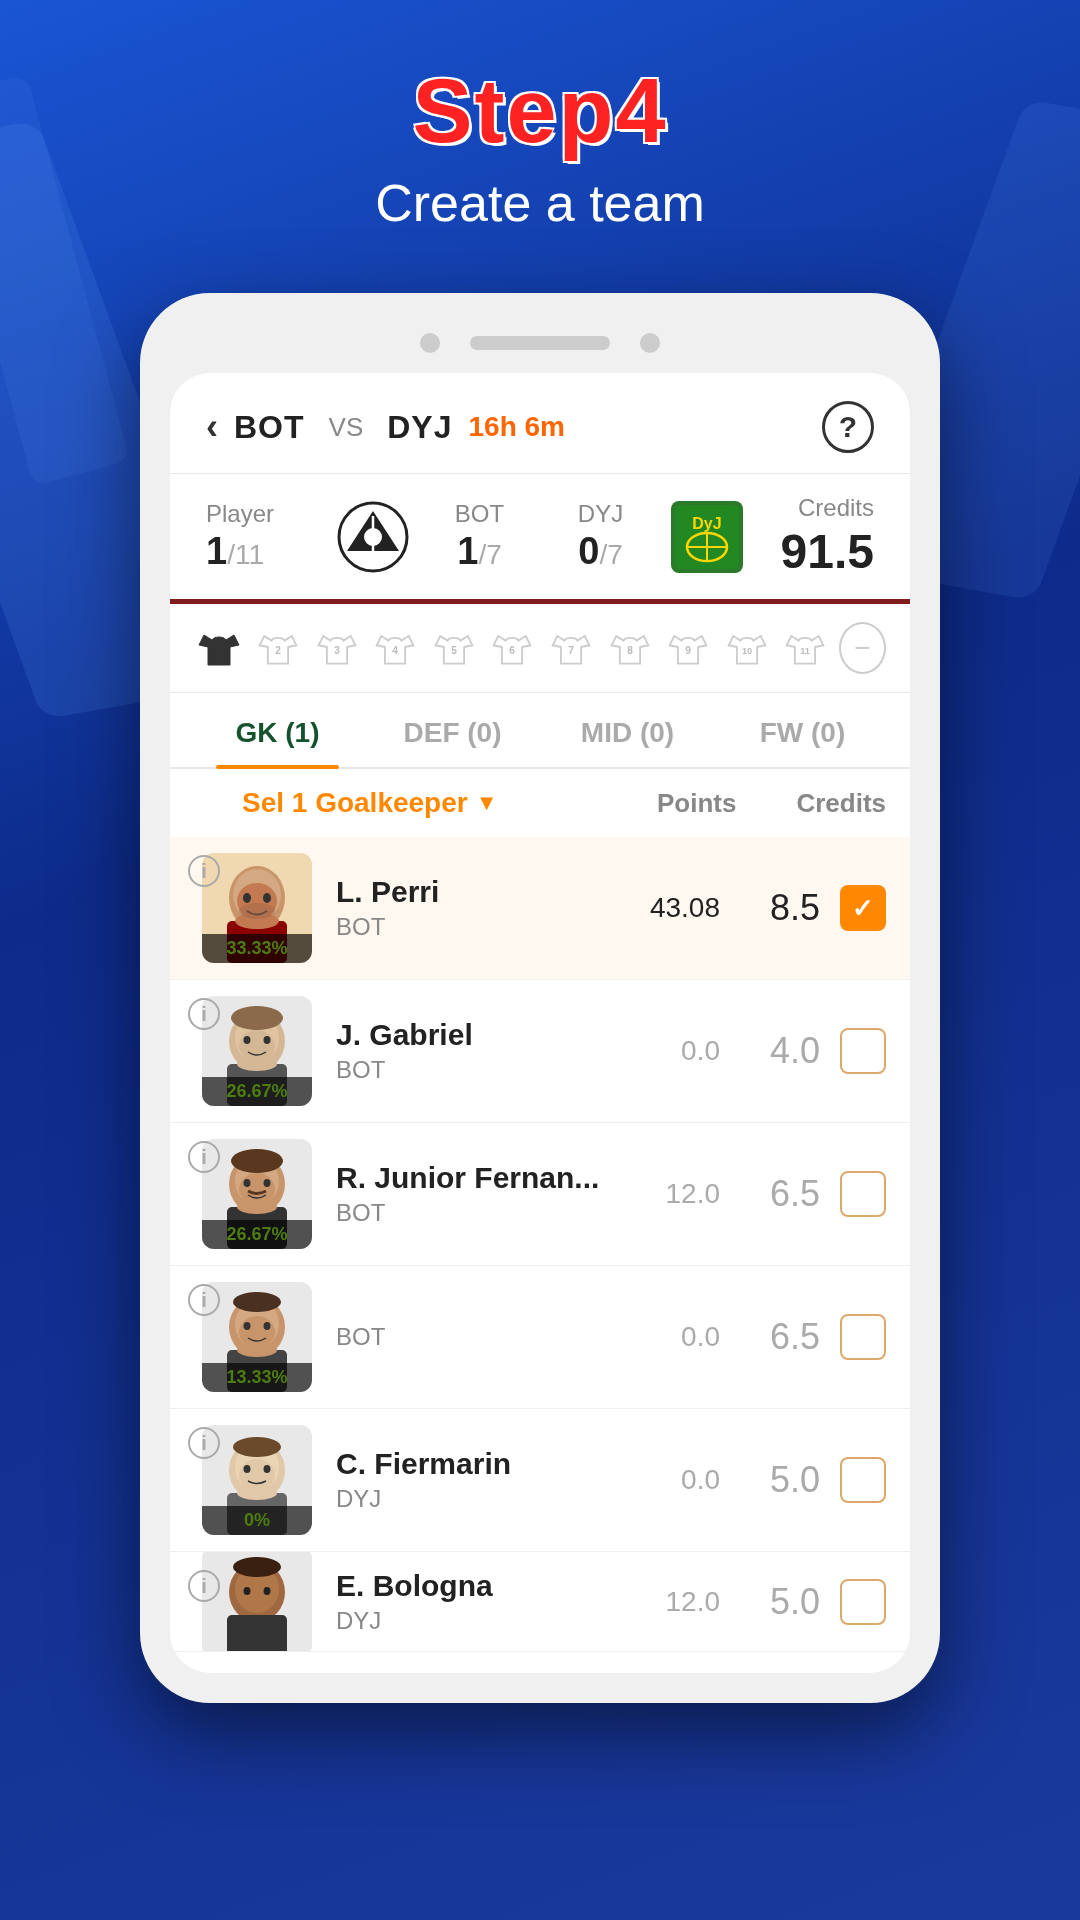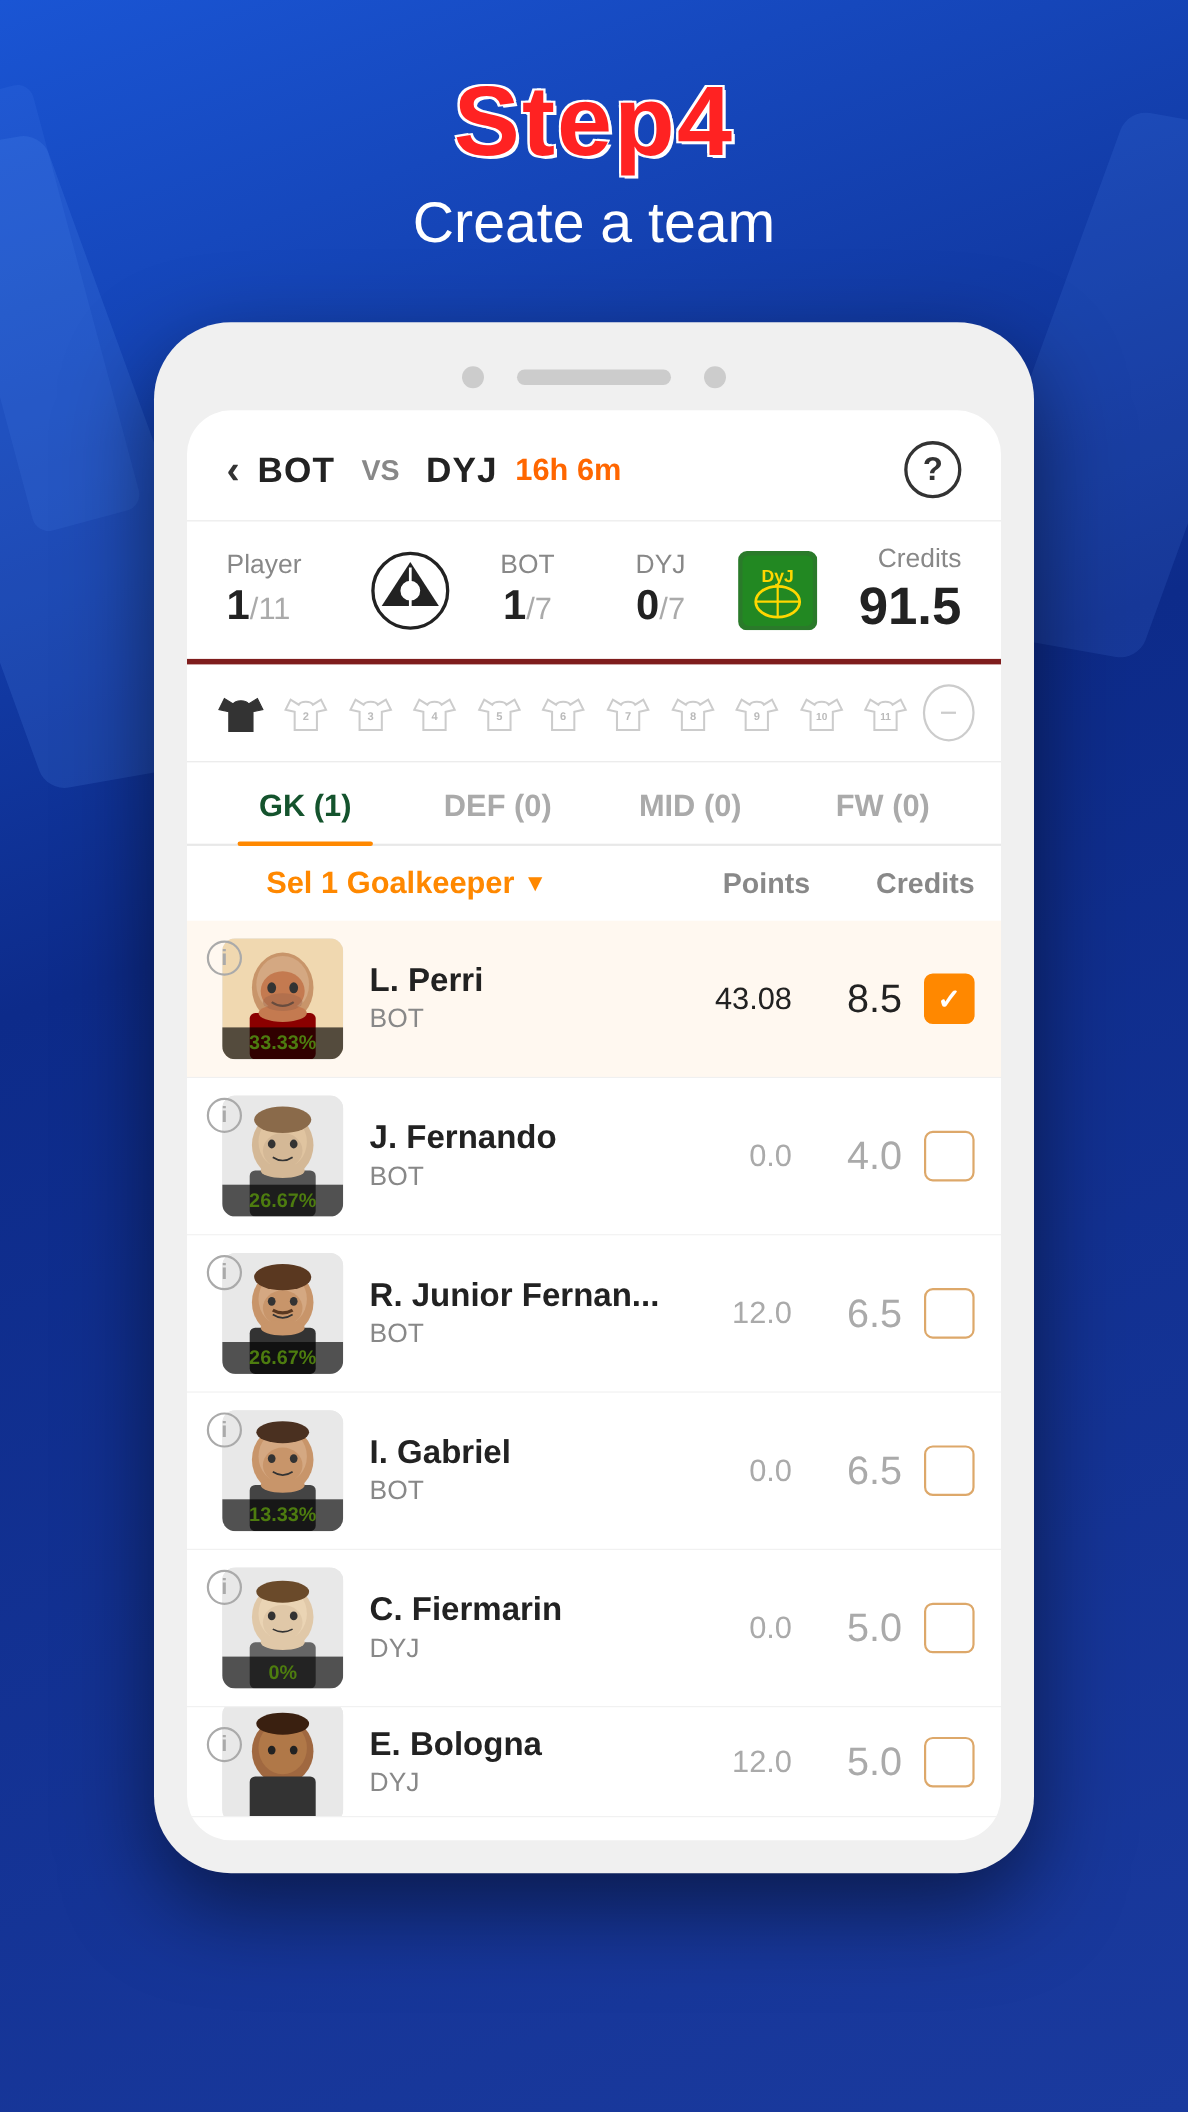--- a/index.html
+++ b/index.html
@@ -156,21 +156,21 @@
     .match-teams {
       font-size: 32px;
       font-weight: 700;
       color: #222;
       letter-spacing: 1px;
     }
 
     .match-vs {
       font-size: 26px;
       color: #888;
-      font-weight: 700;
+      font-weight: 400;
       margin: 0 8px;
     }
 
     .match-time {
       font-size: 28px;
       color: #ff6600;
       font-weight: 600;
     }
 
     .help-icon {
@@ -675,21 +675,21 @@
               <ellipse cx="55" cy="68" rx="20" ry="7" fill="#d4b896"></ellipse>
               <ellipse cx="45" cy="44" rx="3.5" ry="4" fill="#333"></ellipse>
               <ellipse cx="65" cy="44" rx="3.5" ry="4" fill="#333"></ellipse>
               <path d="M46,56 Q55,62 64,56" stroke="#333" stroke-width="1.5" fill="none"></path>
 
               <ellipse cx="55" cy="22" rx="26" ry="12" fill="#8a6a4a"></ellipse>
             </svg>
             <div class="percentage-badge">26.67%</div>
           </div>
           <div class="player-info">
-            <div class="player-name">J. Fernando</div>
+            <div class="player-name">J. Gabriel</div>
             <div class="player-team">BOT</div>
           </div>
           <div class="player-points">0.0</div>
           <div class="player-credits">4.0</div>
           <div class="checkbox"></div>
         </div>
 
         <div class="player-row">
           <div class="info-icon">i</div>
           <div class="player-avatar">
@@ -729,21 +729,20 @@
               <rect x="25" y="68" width="60" height="42" rx="5" fill="#444"></rect>
               <ellipse cx="55" cy="68" rx="20" ry="7" fill="#c8956a"></ellipse>
               <ellipse cx="45" cy="44" rx="3.5" ry="4" fill="#333"></ellipse>
               <ellipse cx="65" cy="44" rx="3.5" ry="4" fill="#333"></ellipse>
               <path d="M46,56 Q55,62 64,56" stroke="#333" stroke-width="1.5" fill="none"></path>
               <ellipse cx="55" cy="20" rx="24" ry="10" fill="#4a3020"></ellipse>
             </svg>
             <div class="percentage-badge">13.33%</div>
           </div>
           <div class="player-info">
-            <div class="player-name">I. Gabriel</div>
             <div class="player-team">BOT</div>
           </div>
           <div class="player-points">0.0</div>
           <div class="player-credits">6.5</div>
           <div class="checkbox"></div>
         </div>
 
         <div class="player-row">
           <div class="info-icon">i</div>
           <div class="player-avatar">

